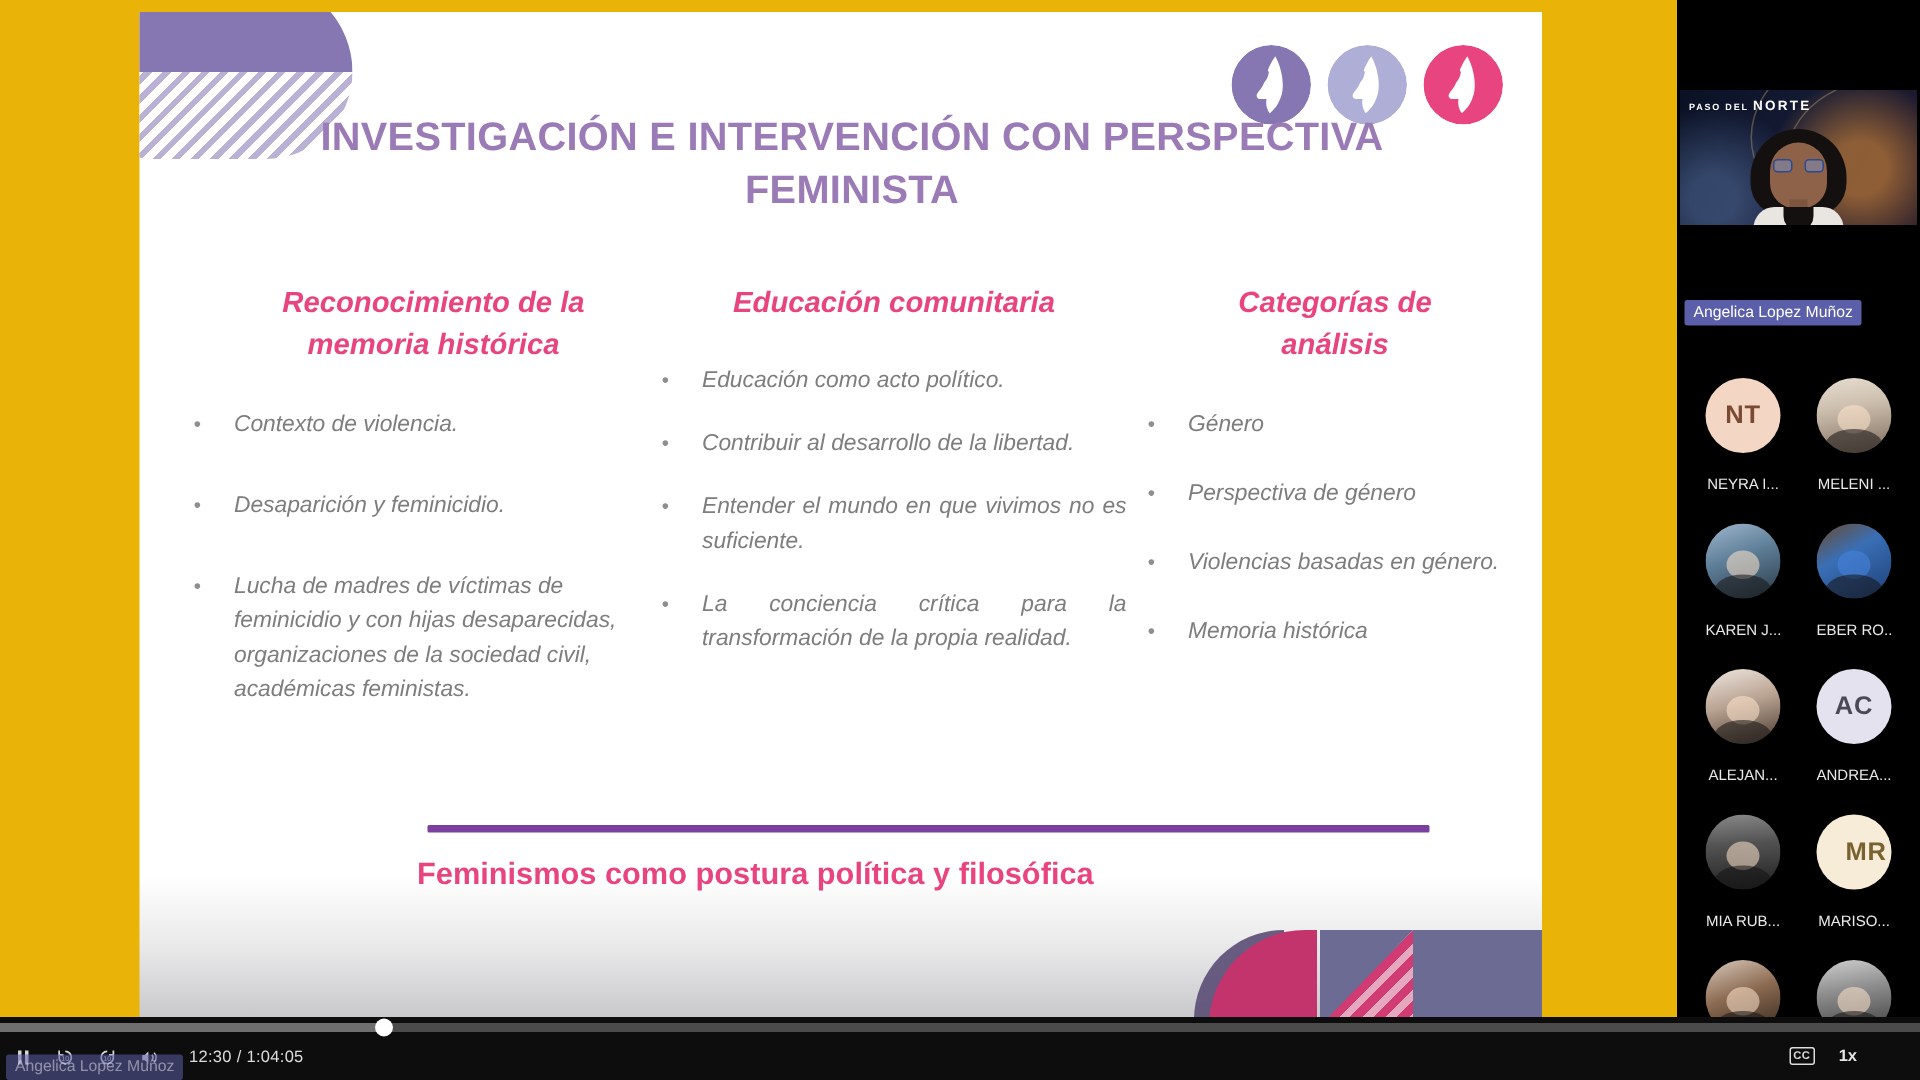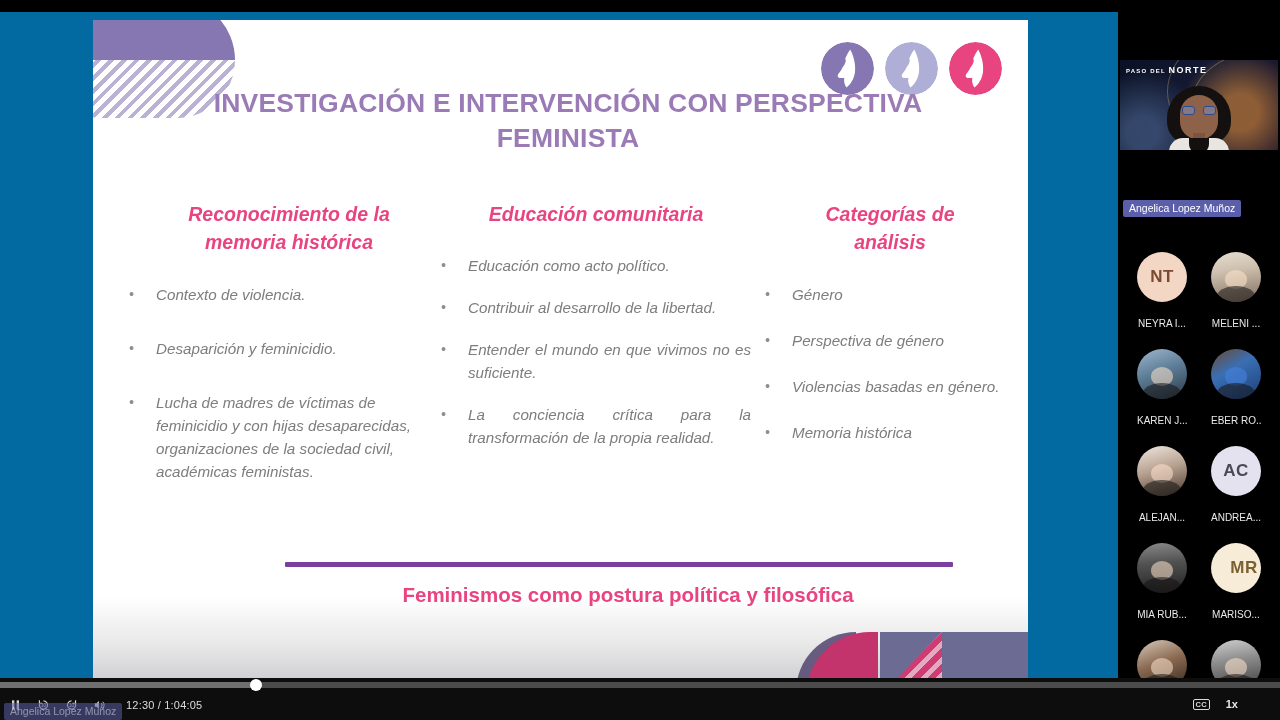--- a/index.html
+++ b/index.html
@@ -3,21 +3,21 @@
 <meta charset="utf-8">
 <style>
   * { margin:0; padding:0; box-sizing:border-box; }
   html,body { width:1280px; height:720px; overflow:hidden; background:#000; }
   body { font-family:"Liberation Sans", sans-serif; }
 
   
   #app { position:relative; width:1280px; height:720px; background:#000; }
 
   
-  #stage { position:absolute; left:0; top:12px; width:1118px; height:678px; background:#0369a1; }
+  #stage { position:absolute; left:0; top:0; width:1118px; height:678px; background:#eab308; }
   #slide {
     position:absolute; left:93px; top:8px; width:935px; height:670px;
     background:linear-gradient(to bottom,#ffffff 0%,#ffffff 86%,#e9e9ea 93%,#c9c9cc 100%);
     overflow:hidden;
   }
 
   
   .deco-tl { position:absolute; left:-48px; top:-22px; width:190px; height:120px; overflow:hidden; }
   .deco-tl .halfsolid {
     position:absolute; left:0; top:0; width:190px; height:62px;
@@ -88,21 +88,21 @@
   .col-2 .bullet { margin-bottom:19px; }
   .col-3 .bullet { margin-bottom:23px; }
   .col-2 .bullet .btxt.just { text-align:justify; }
   .col-3 .bullet .btxt.just { text-align:justify; }
 
   .rule {
     position:absolute; left:192px; top:542px; width:668px; height:5px;
     background:#7b3fa0; border-radius:1px;
   }
   .footline {
-    position:absolute; left:185px; top:560px; width:700px; text-align:center;
+    position:absolute; left:185px; top:560px; width:700px; 
     color:#e8447f; font-weight:bold; font-size:20.5px; line-height:1.5;
   }
 
   
   #rail { position:absolute; left:1118px; top:0; width:162px; height:690px; background:#000; }
   #selfview {
     position:absolute; left:2px; top:60px; width:158px; height:90px; overflow:hidden;
     background:#0b1020;
   }
   .sv-bg { position:absolute; inset:0;
@@ -158,21 +158,21 @@
   
   #player { position:absolute; left:0; top:678px; width:1280px; height:42px; background:#0d0d0d; }
   #track { position:absolute; left:0; top:4px; width:1280px; height:6px; background:#4b4b4b; }
   #trackfill { position:absolute; left:0; top:0; height:6px; width:20%; background:#6f6f6f; }
   #knob { position:absolute; top:-3px; width:12px; height:12px; border-radius:50%; background:#fff; }
 
   .ctrls { position:absolute; top:20px; left:8px; display:flex; align-items:center; gap:13px; }
   .ctrls .ic { width:15px; height:14px; display:block; opacity:.92; }
   .timecode { color:#dcdcdc; font-size:11px; margin-left:6px; letter-spacing:.2px; }
 
-  .ctrls-r { position:absolute; top:20px; right:10px; display:flex; align-items:flex-end; gap:16px; }
+  .ctrls-r { position:absolute; top:20px; right:10px; display:flex; align-items:center; gap:16px; }
   .cc-box { border:1.3px solid #dcdcdc; border-radius:2px; color:#dcdcdc; font-size:7.5px;
             font-weight:bold; padding:1px 2px; line-height:1; letter-spacing:.2px; }
   .speed { color:#e8e8e8; font-size:11px; font-weight:bold; }
 
   .ghost-name {
     position:absolute; left:4px; top:703px; padding:2px 6px 3px;
     background:rgba(91,94,168,.55); color:rgba(255,255,255,.45); font-size:10.5px;
     border-radius:2px; white-space:nowrap;
   }
 </style>

